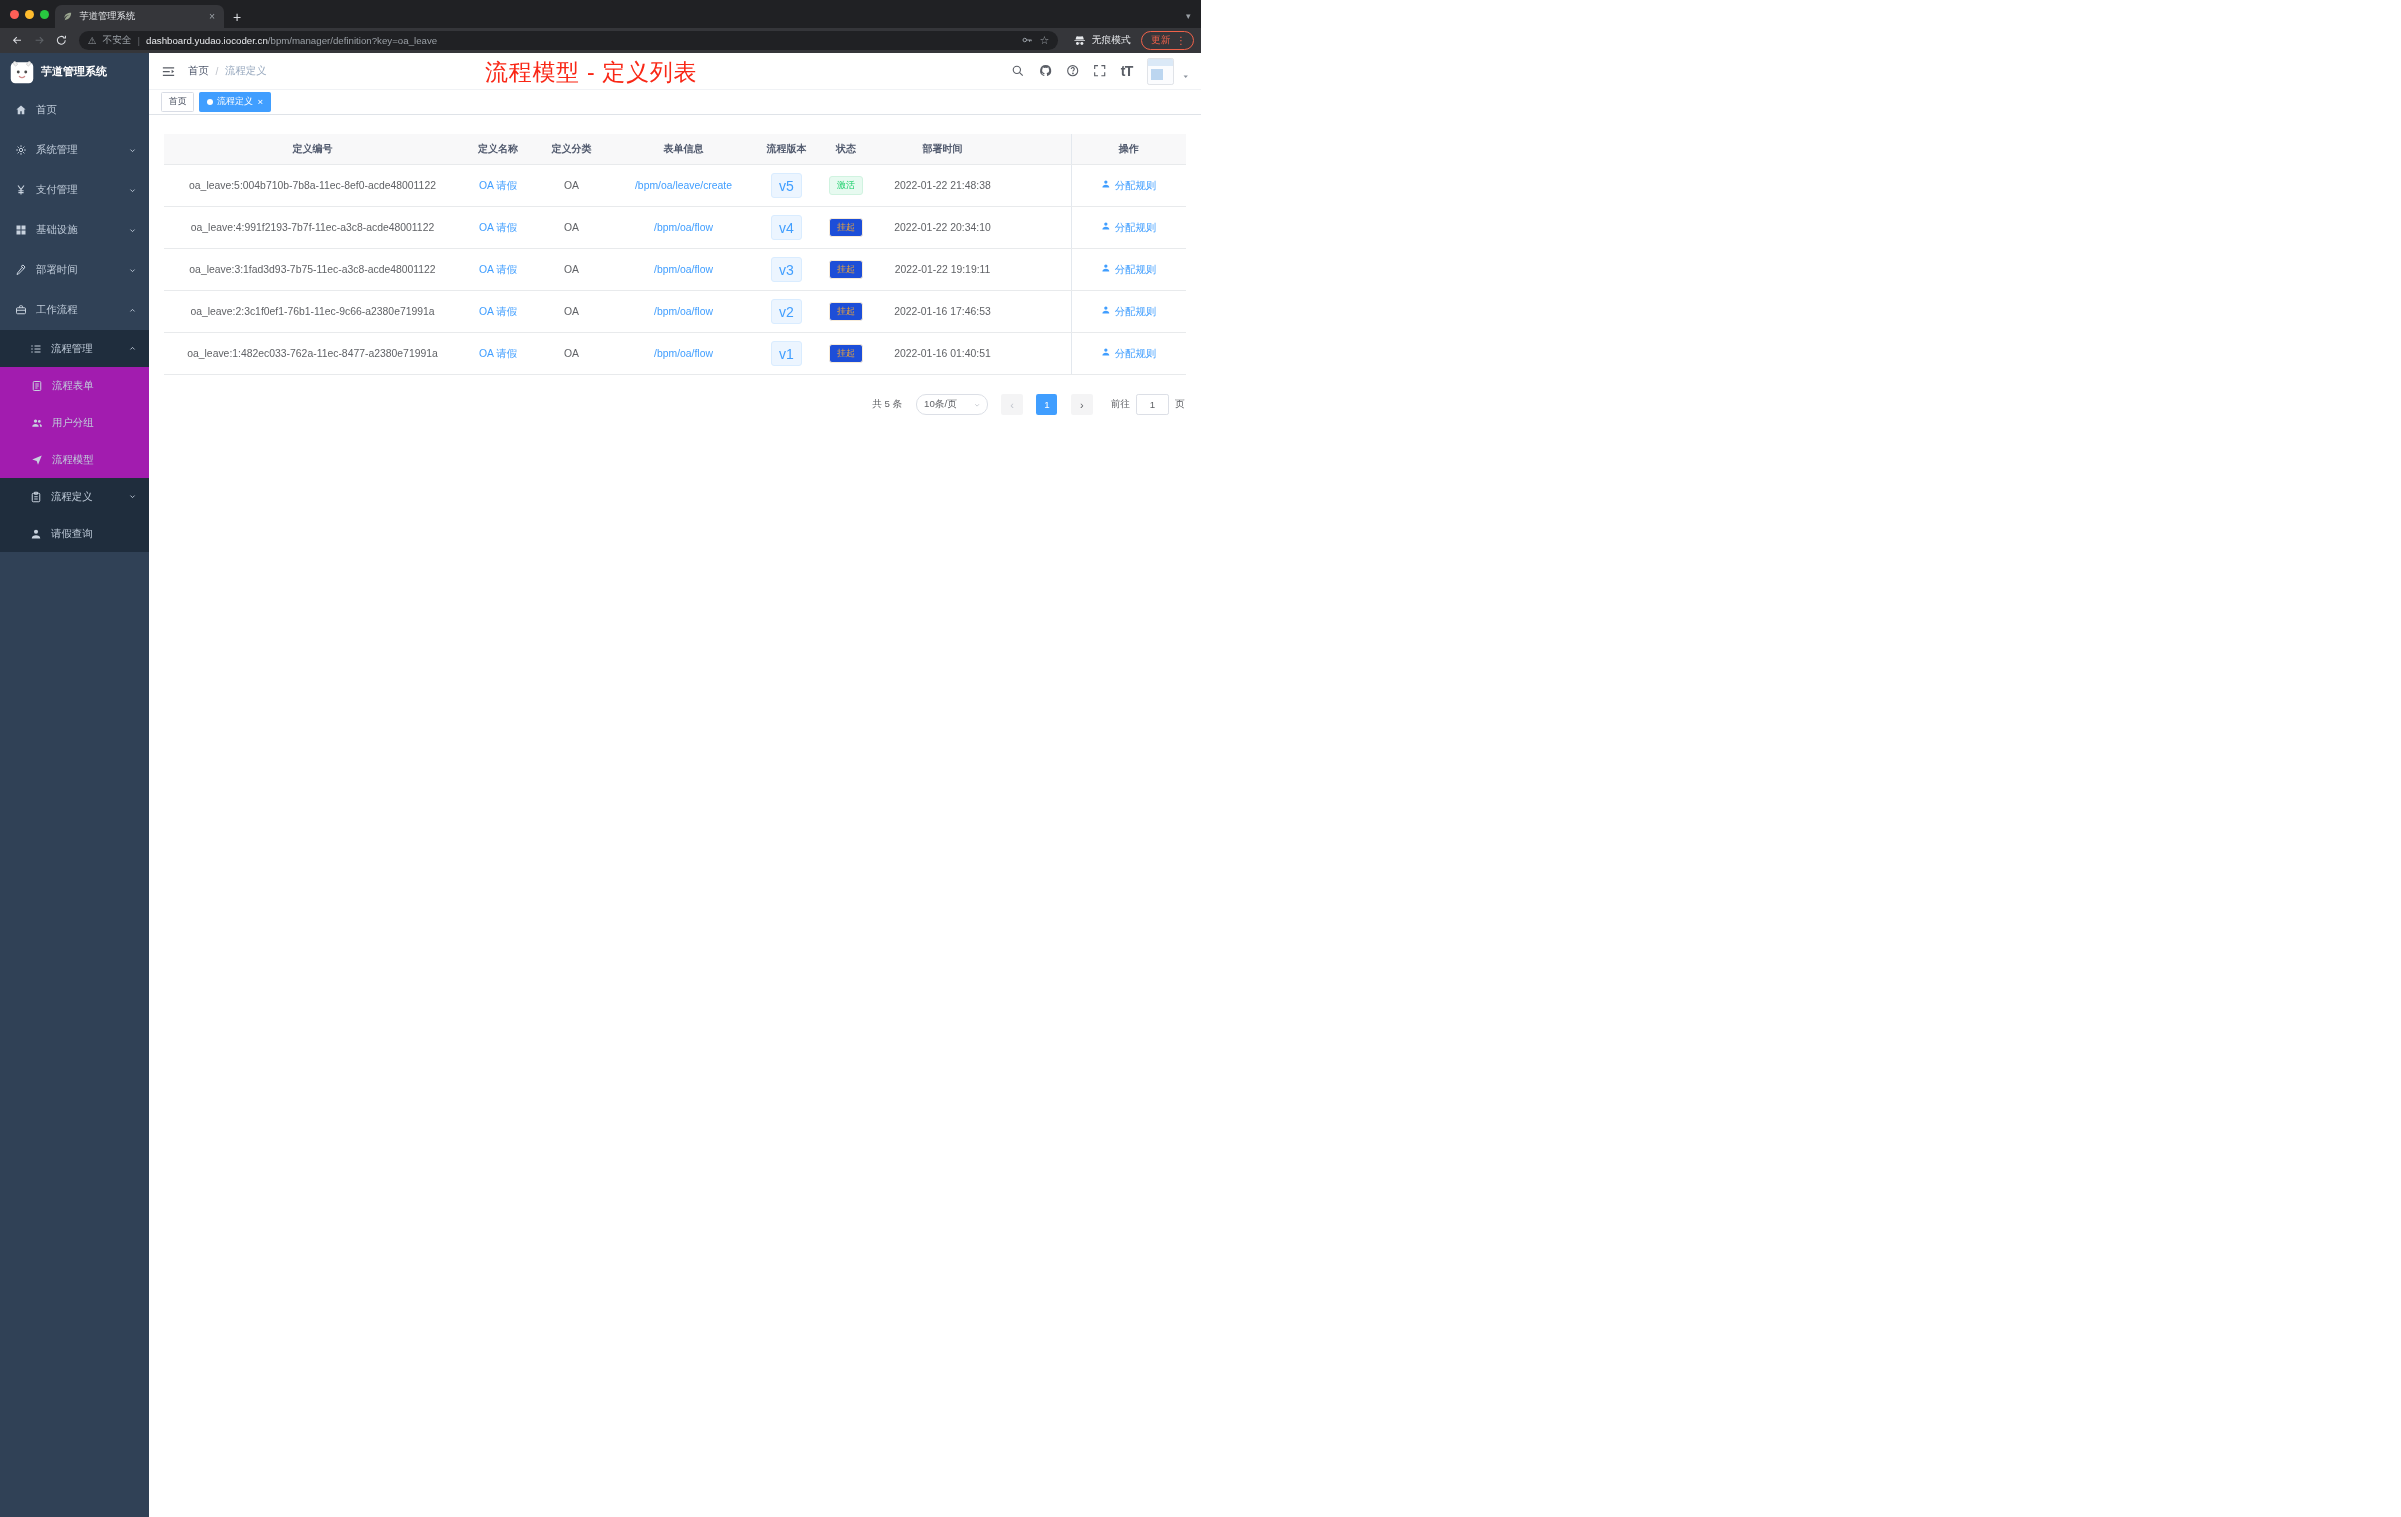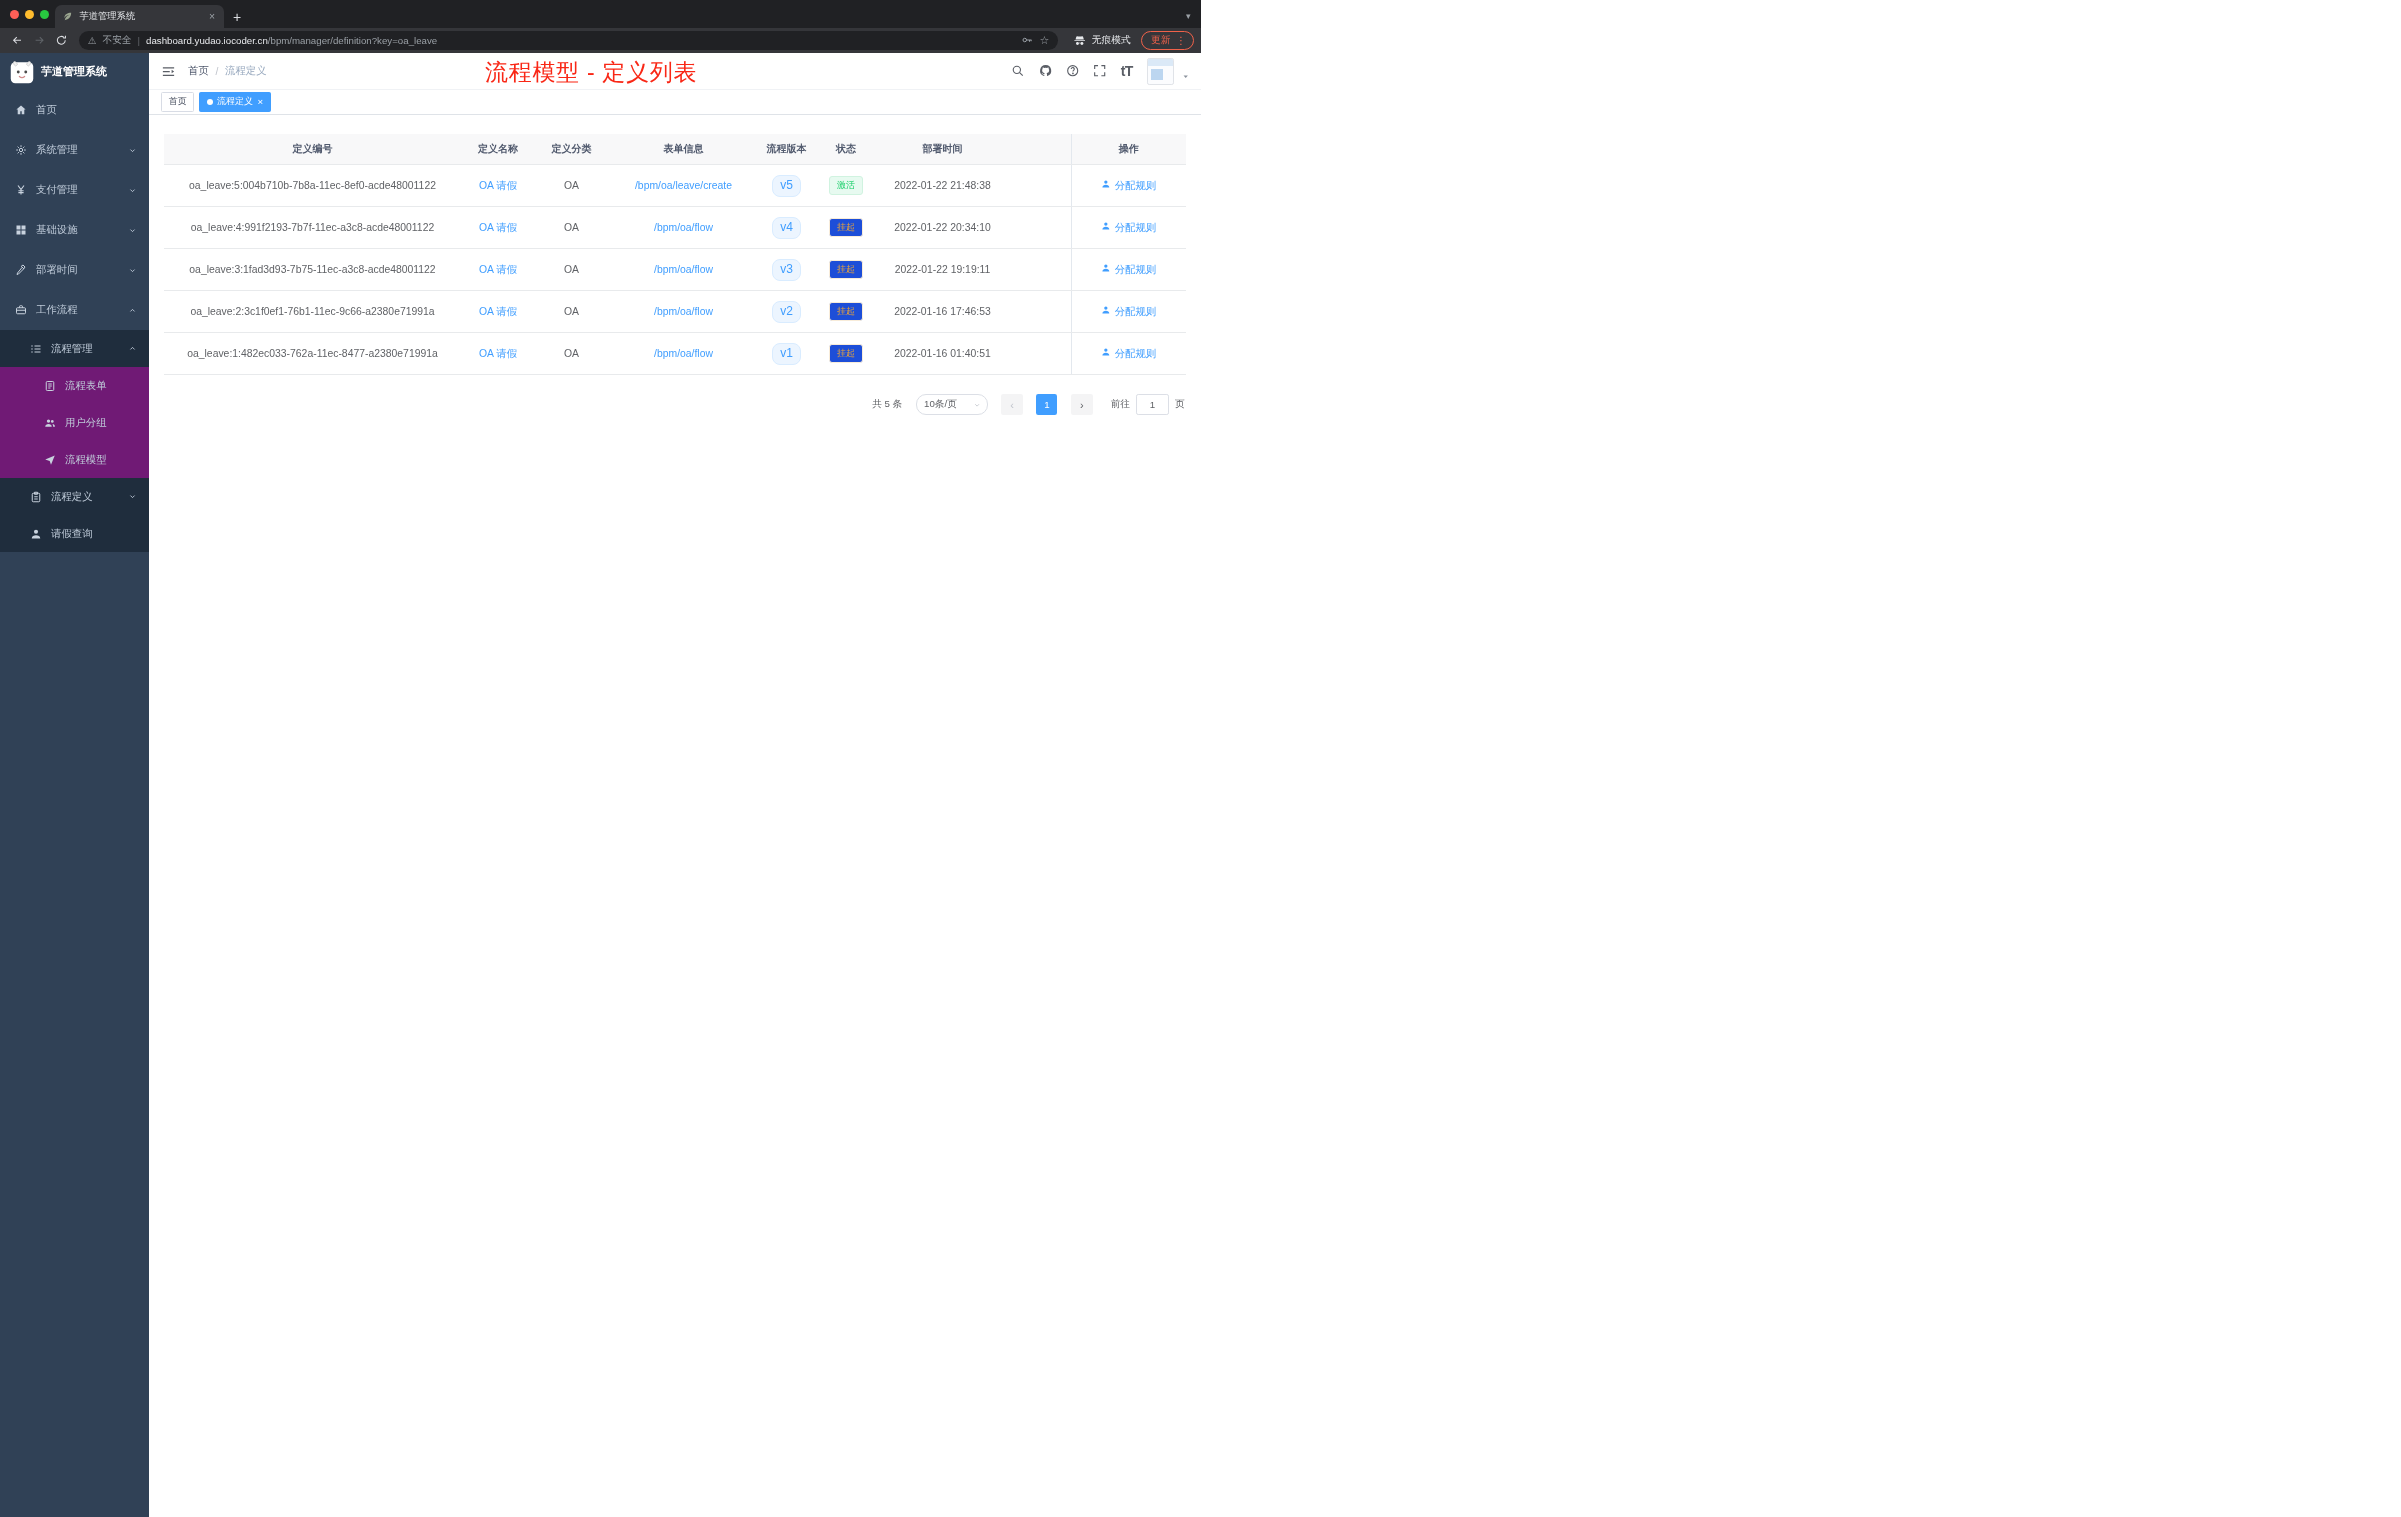--- a/index.html
+++ b/index.html
@@ -44,21 +44,21 @@
   
   .app{position:absolute;top:53px;left:0;width:1201px;bottom:0;display:flex}
   .sidebar{width:149px;background:#304156;flex-shrink:0;display:flex;flex-direction:column;color:#bfcbd9}
   .logo-row{height:37px;display:flex;align-items:center;gap:7.4px;padding:0 9.7px;flex-shrink:0}
   .logo-img{width:24px;height:24px;flex-shrink:0}
   .logo-title{color:#fff;font-size:11px;font-weight:bold;white-space:nowrap}
   .menu{flex:1;overflow:hidden}
   .menu-item{height:40px;display:flex;align-items:center;gap:9px;font-size:10.4px;color:#bfcbd9;
     padding:0 13.4px 0 15px;position:relative;cursor:pointer;white-space:nowrap}
   .menu-item.l2{height:37px;padding-left:30px;background:#1f2d3d}
-  .menu-item.l3{height:37px;padding-left:44px;background:#701a75}
+  .menu-item.l3{height:37px;padding-left:31px;background:#a21caf}
   .mi{width:12px;height:12px;flex-shrink:0;color:#c8d2de}
   .mi svg{width:12px;height:12px}
   .marrow{position:absolute;right:12px;width:9px;height:9px;color:#bfcbd9}
   .marrow svg{width:9px;height:9px}
 
   
   .main{flex:1;display:flex;flex-direction:column;background:#fff;min-width:0;position:relative}
   .navbar{height:37px;display:flex;align-items:center;padding:0 12px;position:relative;background:#fff;
     border-bottom:0.7px solid #f0f2f5}
   .hamburger{width:15px;height:15px;color:#5a5e66}
@@ -91,21 +91,21 @@
   
   .content{flex:1;padding:18.6px 16.3px 0 15px;overflow:hidden}
   table{width:100%;border-collapse:collapse;table-layout:fixed;font-size:10.4px;color:#606266}
   thead th{background:#f8f8f9;color:#515a6e;font-weight:bold;height:31px;text-align:center;
     border-bottom:0.7px solid #e8eaec;font-size:10px}
   tbody td{height:42px;text-align:center;border-bottom:0.7px solid #e8eaec;overflow:hidden;
     white-space:nowrap;text-overflow:ellipsis}
   .col-action{border-left:0.7px solid #e3e8ee}
   a.link{color:#409eff;text-decoration:none;cursor:pointer}
   .tag-version{display:inline-block;background:#ecf5ff;border:0.7px solid #d9ecff;color:#409eff;
-    border-radius:8px;padding:2.2px 7.4px;font-size:12px;line-height:1.3}
+    border-radius:3px;padding:2.2px 7.4px;font-size:14px;line-height:1.3}
   .tag-status{display:inline-block;border-radius:3px;padding:3px 7.4px;font-size:9px;line-height:1.3}
   .tag-status.success{background:#e7faf0;color:#13ce66;border:0.7px solid #d0f3e0}
   .tag-status.warning{background:#1d4ed8;color:#e6a23c;border:0.7px solid #f8ecd9}
   .action-link{display:inline-flex;align-items:flex-start;gap:3.7px}
   .ai{width:9.7px;height:9.7px;display:inline-block}
   .ai svg{width:9.7px;height:9.7px;fill:currentColor}
 
   
   .pagination{display:flex;align-items:center;justify-content:flex-end;margin-top:19.3px;gap:7.4px;
     font-size:9.7px;color:#606266}

